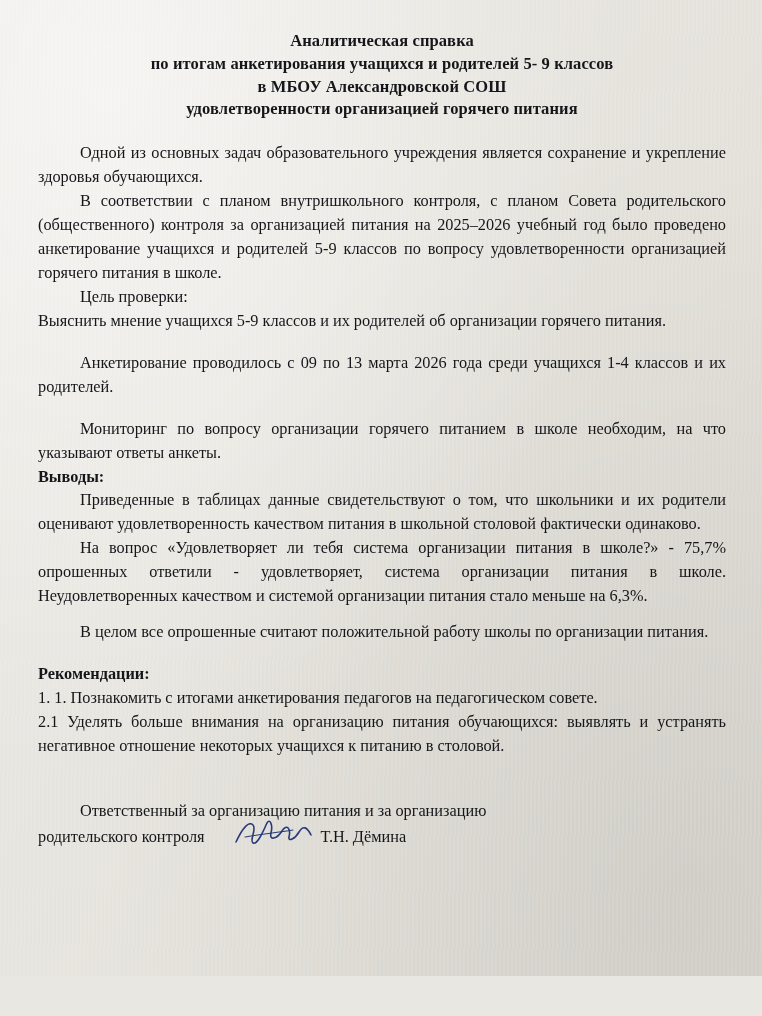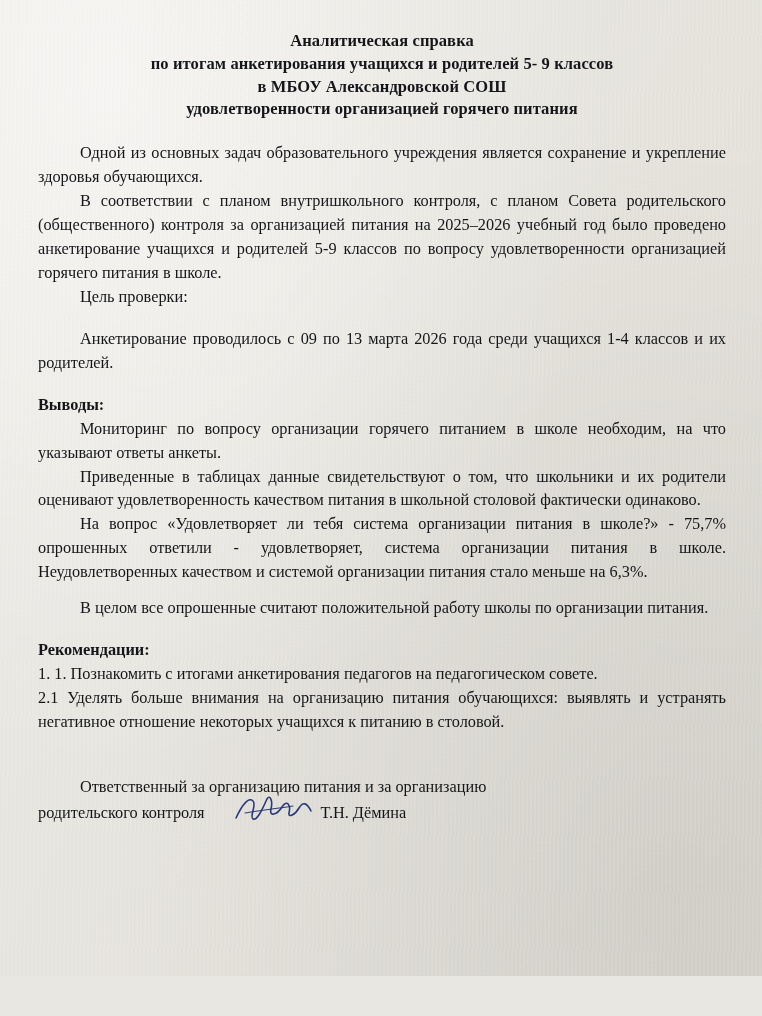--- a/index.html
+++ b/index.html
@@ -122,30 +122,31 @@
     </div>
 
     <div class="body-text">
 
       <p class="para">Одной из основных задач образовательного учреждения является сохранение и укрепление здоровья обучающихся.</p>
 
       <p class="para">В соответствии с планом внутришкольного контроля, с планом Совета родительского (общественного) контроля за организацией питания на 2025–2026 учебный год было проведено анкетирование учащихся и родителей 5-9 классов по вопросу удовлетворенности организацией горячего питания в школе.</p>
 
       <p class="para">Цель проверки:</p>
 
+      <p class="para noindent">Выяснить мнение учащихся 5-9 классов и их родителей об организации горячего питания.</p>
 
       <div class="spacer-lg"></div>
 
       <p class="para">Анкетирование проводилось с 09 по 13 марта 2026 года среди учащихся 1-4 классов и их родителей.</p>
 
       <div class="spacer-lg"></div>
 
+      <p class="para">Мониторинг  по вопросу организации горячего питанием в школе необходим, на что указывают ответы анкеты.</p>
+
       <p class="para noindent bold">Выводы:</p>
-
-      <p class="para">Мониторинг  по вопросу организации горячего питанием в школе необходим, на что указывают ответы анкеты.</p>
 
       <p class="para">Приведенные в таблицах данные свидетельствуют о том, что школьники и их родители оценивают удовлетворенность качеством питания в школьной столовой фактически одинаково.</p>
 
       <p class="para">На вопрос «Удовлетворяет ли тебя система организации питания в школе?» -   75,7% опрошенных ответили - удовлетворяет, система организации питания в школе. Неудовлетворенных качеством и системой организации питания стало меньше на 6,3%.</p>
 
       <div class="spacer-md"></div>
 
       <p class="para">В целом все опрошенные считают положительной работу школы по организации питания.</p>
 
       <div class="spacer-lg"></div>

